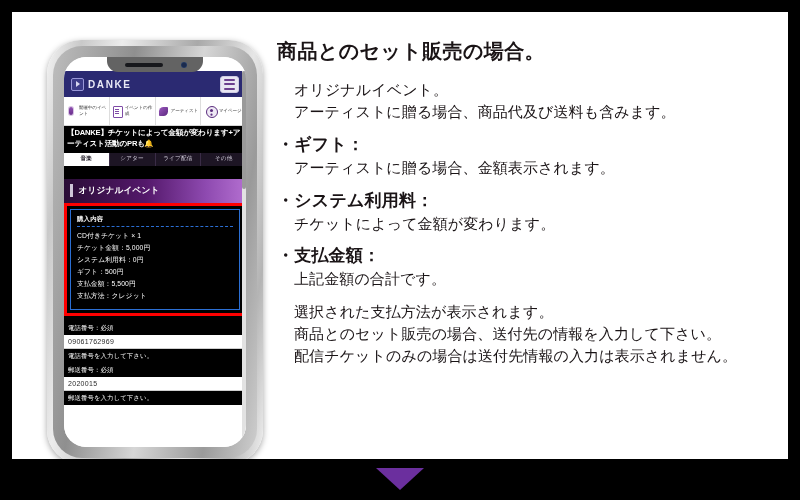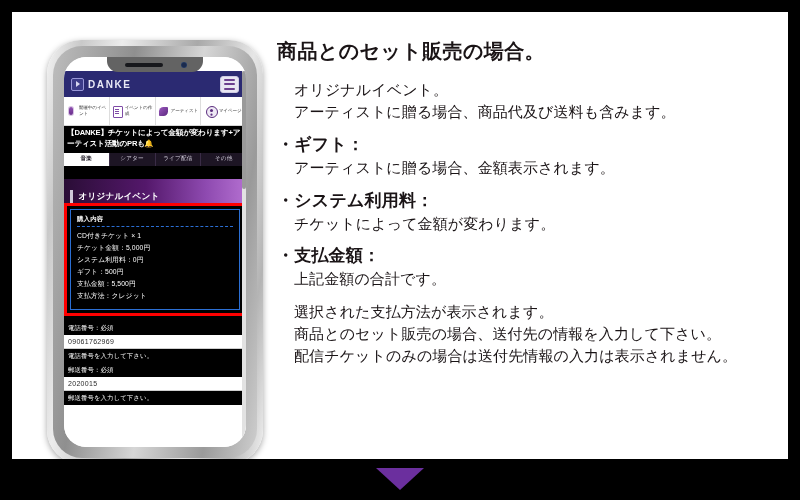--- a/index.html
+++ b/index.html
@@ -136,21 +136,21 @@
     letter-spacing:.2px;
   }
   .tab:last-child{border-right:none;}
   .tab.active{background:#ffffff;color:#17121d;font-weight:bold;}
 
   .spacer-black{height:13px;background:#000;}
 
   .banner{
     height:24px;
     background:linear-gradient(90deg,#2a0d36 0%,#54186b 45%,#8e4ab0 78%,#b36fd0 100%);
-    display:flex;align-items:flex-end;padding-left:6px;
+    display:flex;align-items:center;padding-left:6px;
   }
   .banner .bar{width:2.5px;height:13px;background:#cfc7d8;margin-right:6px;}
   .banner .txt{color:#fff;font-size:8.6px;font-weight:bold;letter-spacing:.2px;}
 
   
   .redbox{
     border:3px solid #ff0000;
     background:#000;
     padding:3px;
   }

